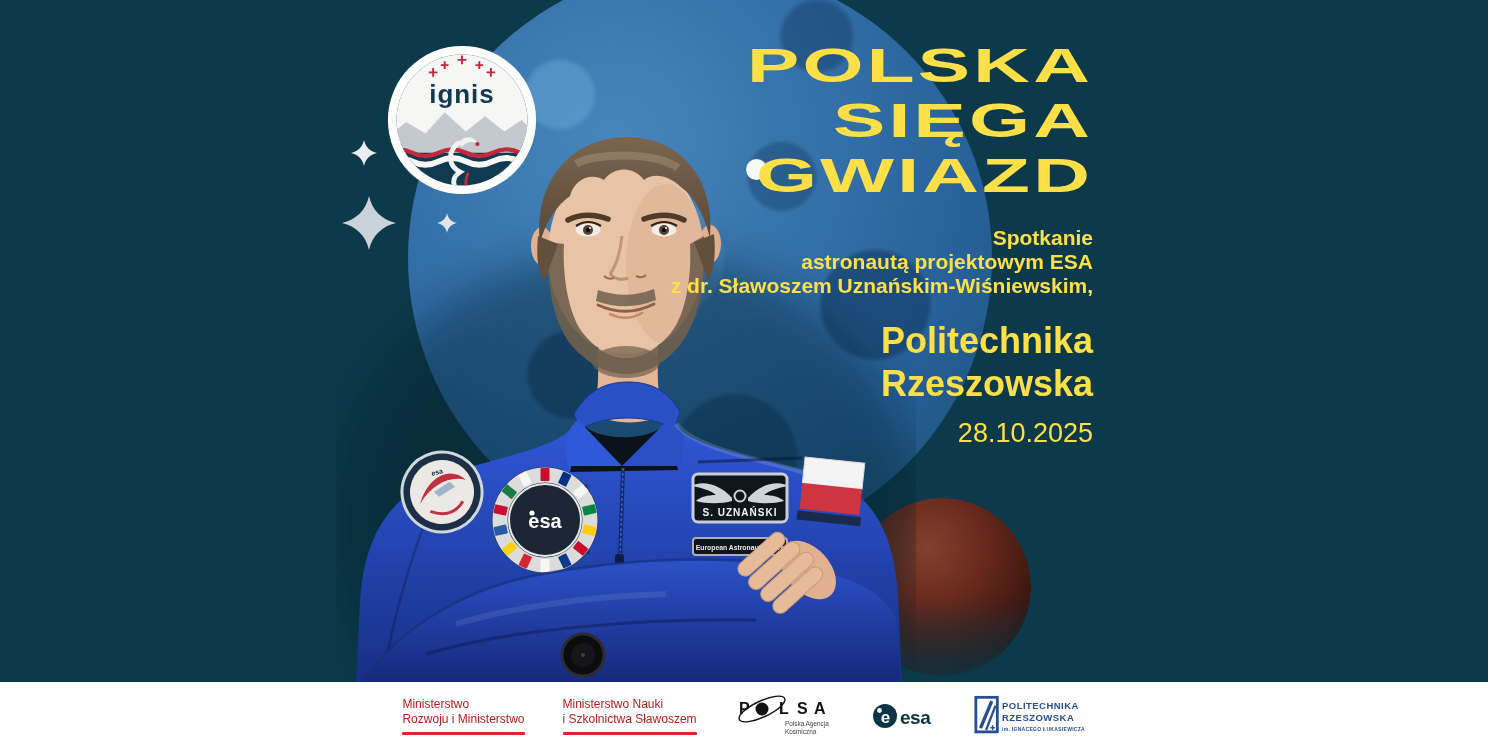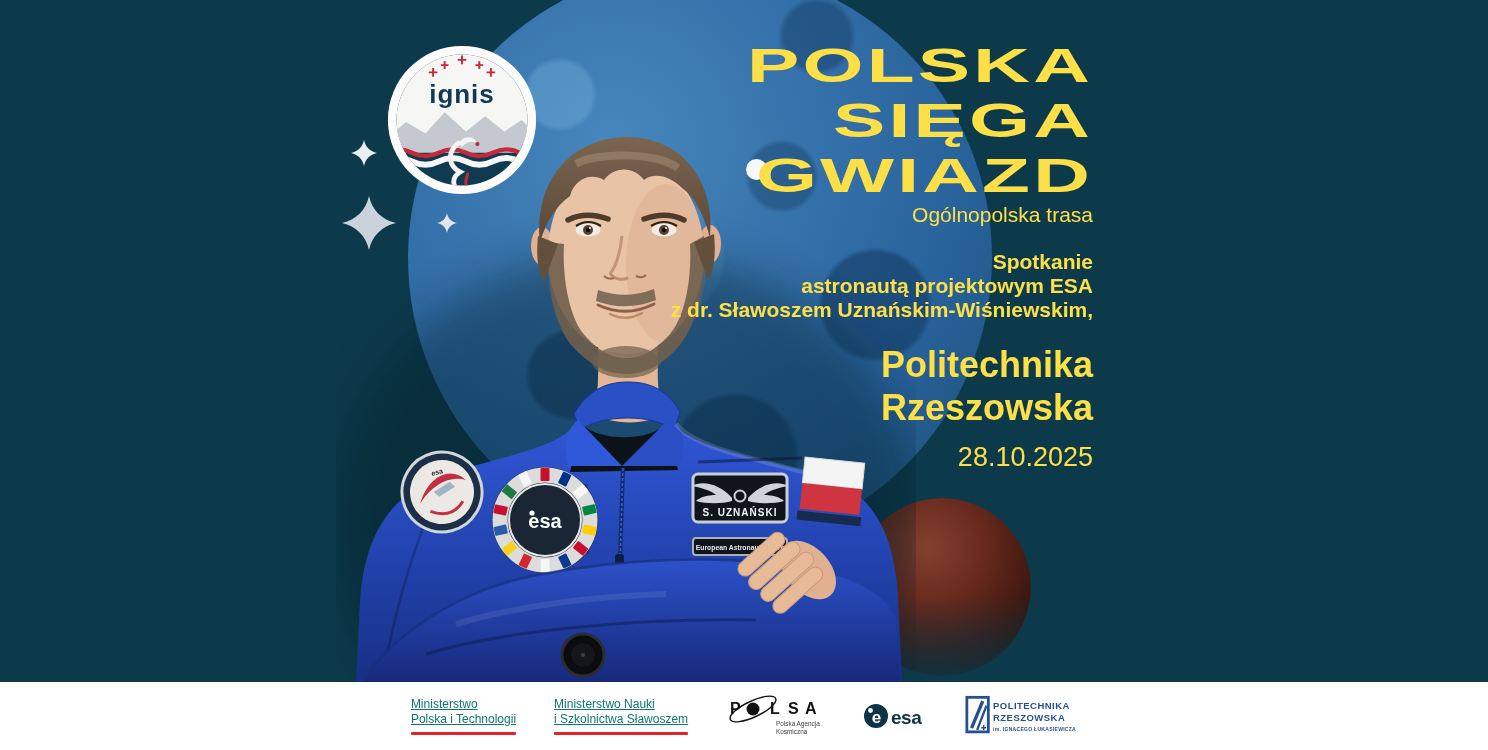--- a/index.html
+++ b/index.html
@@ -32,21 +32,21 @@
   .hero span { display:block; }
   .title { margin:0; font-size:49px; font-weight:700; letter-spacing:2px; line-height:55px;
            transform:scaleX(1.6); transform-origin:100% 0; white-space:nowrap; }
   .subtitle { margin:0; font-size:21px; line-height:24px; font-weight:400; }
   .meeting  { margin:23px 0 0 0; font-size:21px; line-height:24px; font-weight:700; }
   .venue    { margin:21px 0 0 0; font-size:36px; line-height:43px; font-weight:700; }
   .date     { margin-top:13px; font-size:27px; font-weight:400; }
 
   .footer { position:absolute; left:0; bottom:0; width:100%; height:68px; background:#ffffff;
             display:flex; align-items:center; justify-content:center; gap:38px; }
-  .ministry { font-size:12px; line-height:1.2; color:#0f766e;text-decoration:underline; }
+  .ministry { font-size:12px; line-height:1.2; color:#b91c1c; }
   .ministry span { display:block; }
   .redline { height:2.5px; background:#e5232b; margin-top:6px; border-radius:1px; }
   .footer svg { display:block; }
 </style>
 </head>
 <body>
 
 <div class="poster">
 
   <div class="moon"></div>
@@ -228,39 +228,38 @@
     <text x="80" y="62" text-anchor="middle" font-size="27" font-weight="bold" letter-spacing="1" fill="#113a52" font-family="Liberation Sans, sans-serif">ignis</text>
   </svg>
 
   <div class="hero">
     <h1 class="title">
       <span>POLSKA</span>
       <span>SIĘGA</span>
       <span>GWIAZD</span>
     </h1>
     <p class="subtitle">
-      <span>Ogólnopolska trasa</span>
     </p>
     <p class="meeting">
       <span>Spotkanie</span>
       <span>astronautą projektowym ESA</span>
       <span>z dr. Sławoszem Uznańskim-Wiśniewskim,</span>
     </p>
     <h2 class="venue">
       <span>Politechnika</span>
       <span>Rzeszowska</span>
     </h2>
     <div class="date">28.10.2025</div>
   </div>
 
   <div class="footer">
 
     <div class="ministry">
       <span>Ministerstwo</span>
-      <span>Polska i Technologii</span>
+      <span>Rozwoju i Ministerstwo</span>
       <div class="redline"></div>
     </div>
 
     <div class="ministry">
       <span>Ministerstwo Nauki</span>
       <span>i Szkolnictwa Sławoszem</span>
       <div class="redline"></div>
     </div>
 
     <svg width="100" height="48" viewBox="0 0 100 48">

